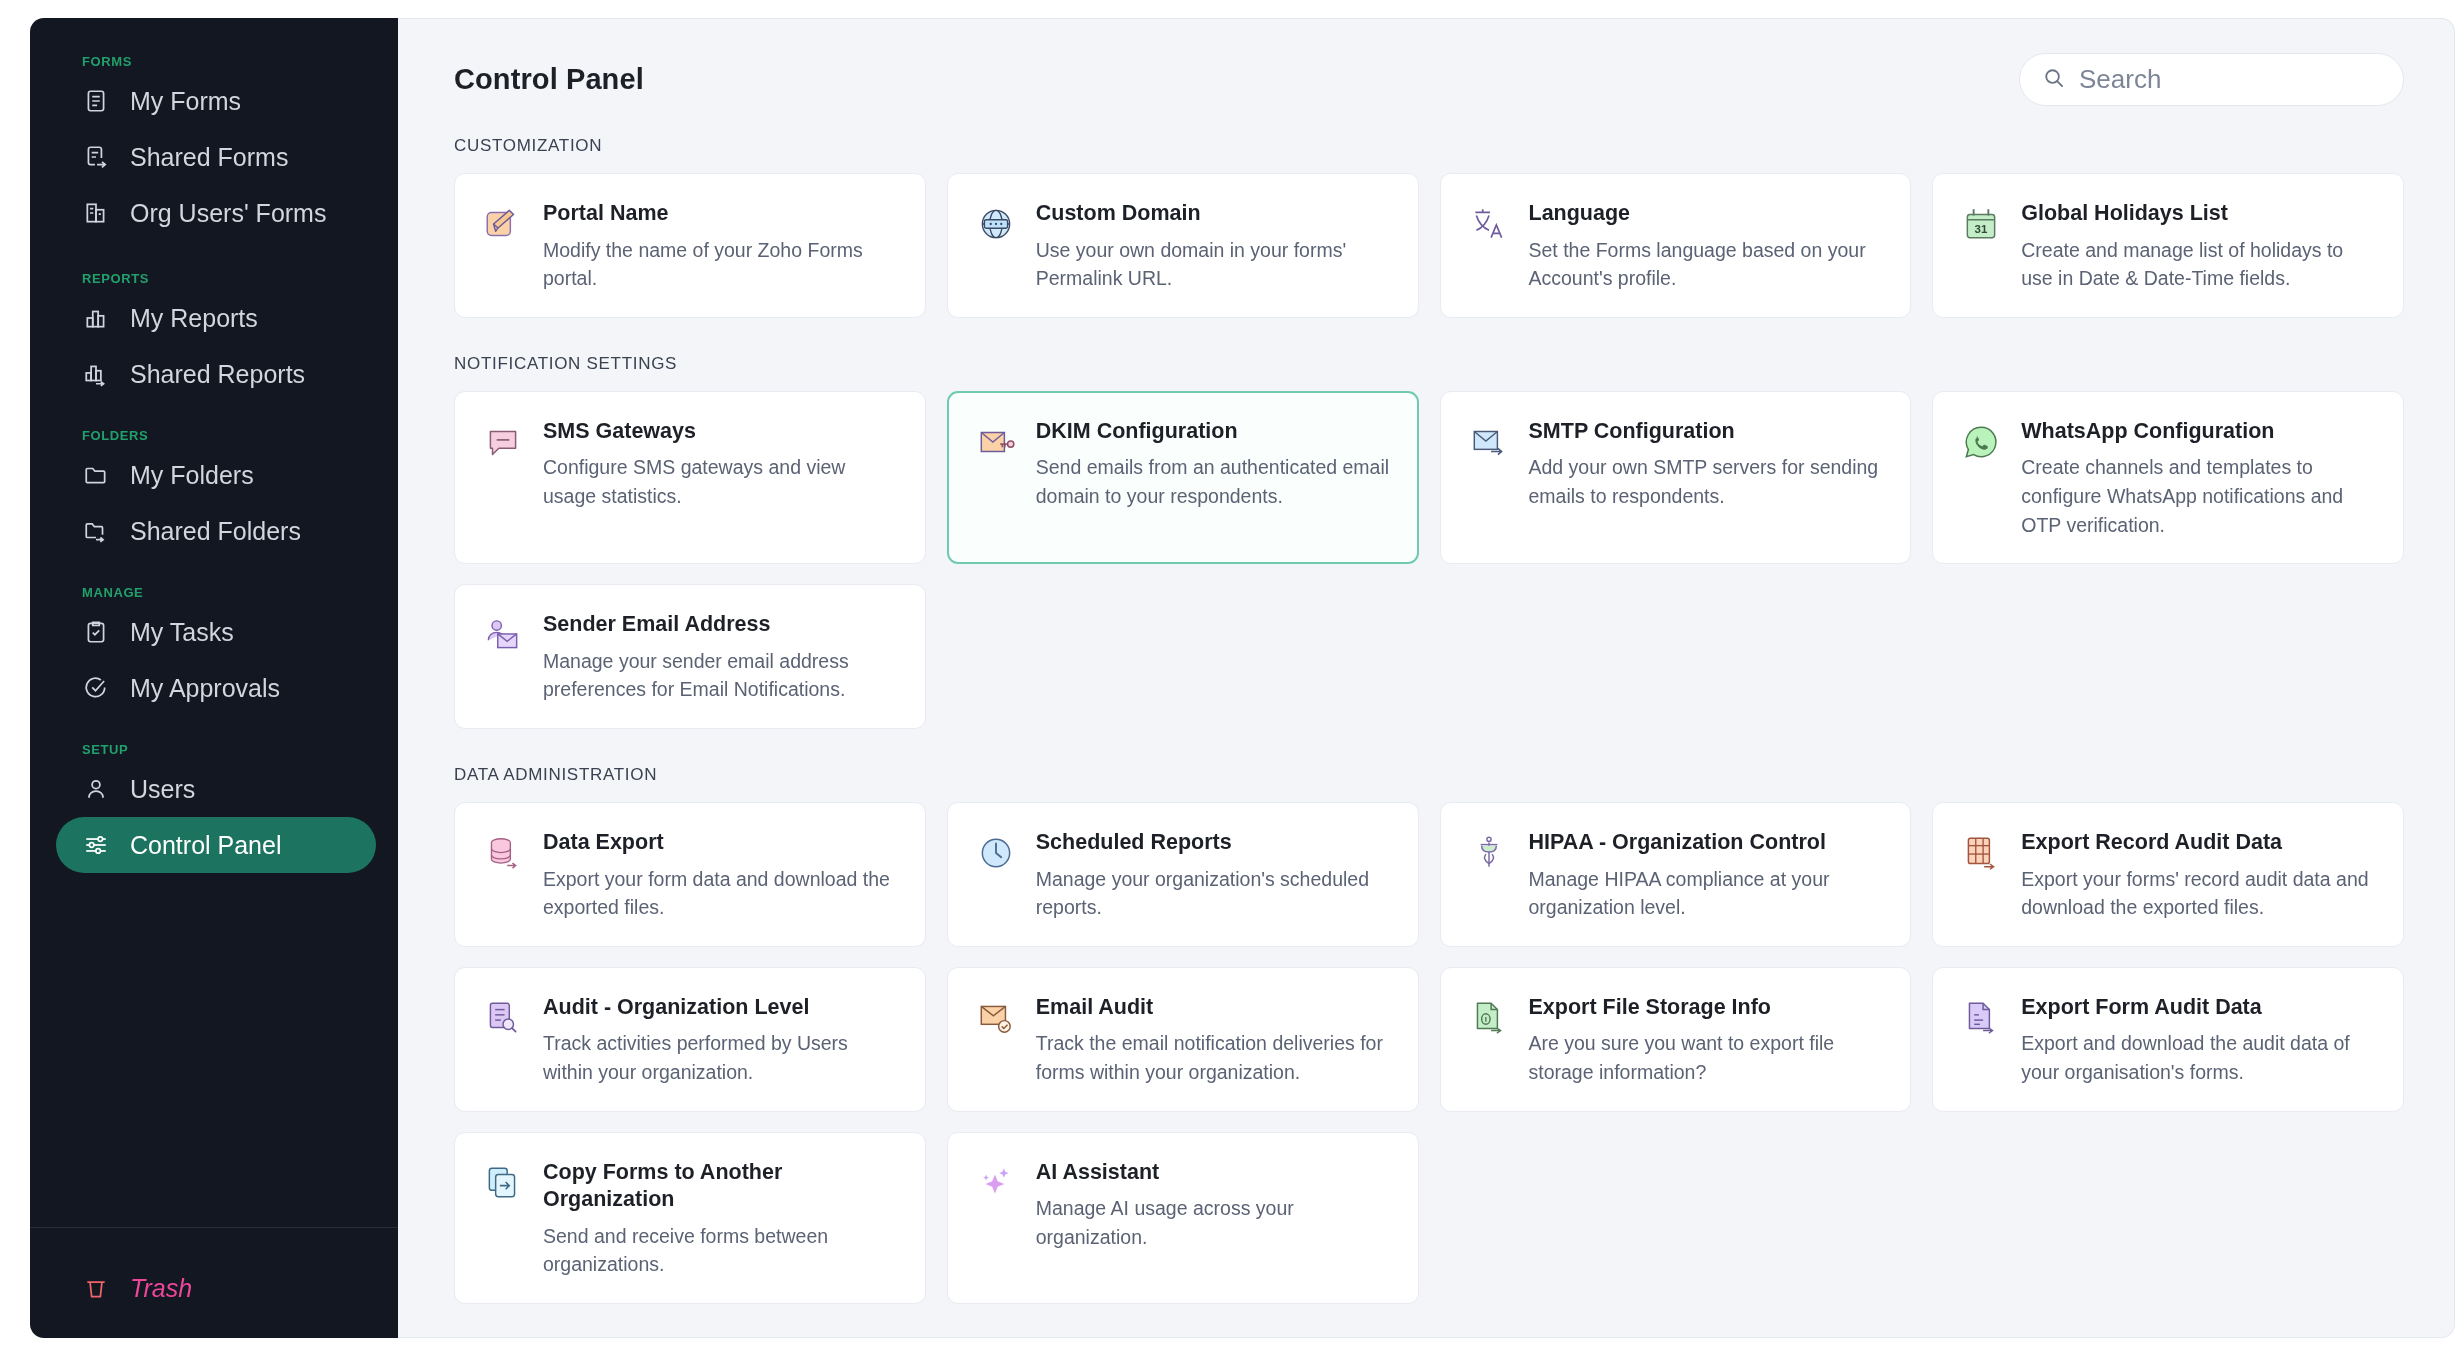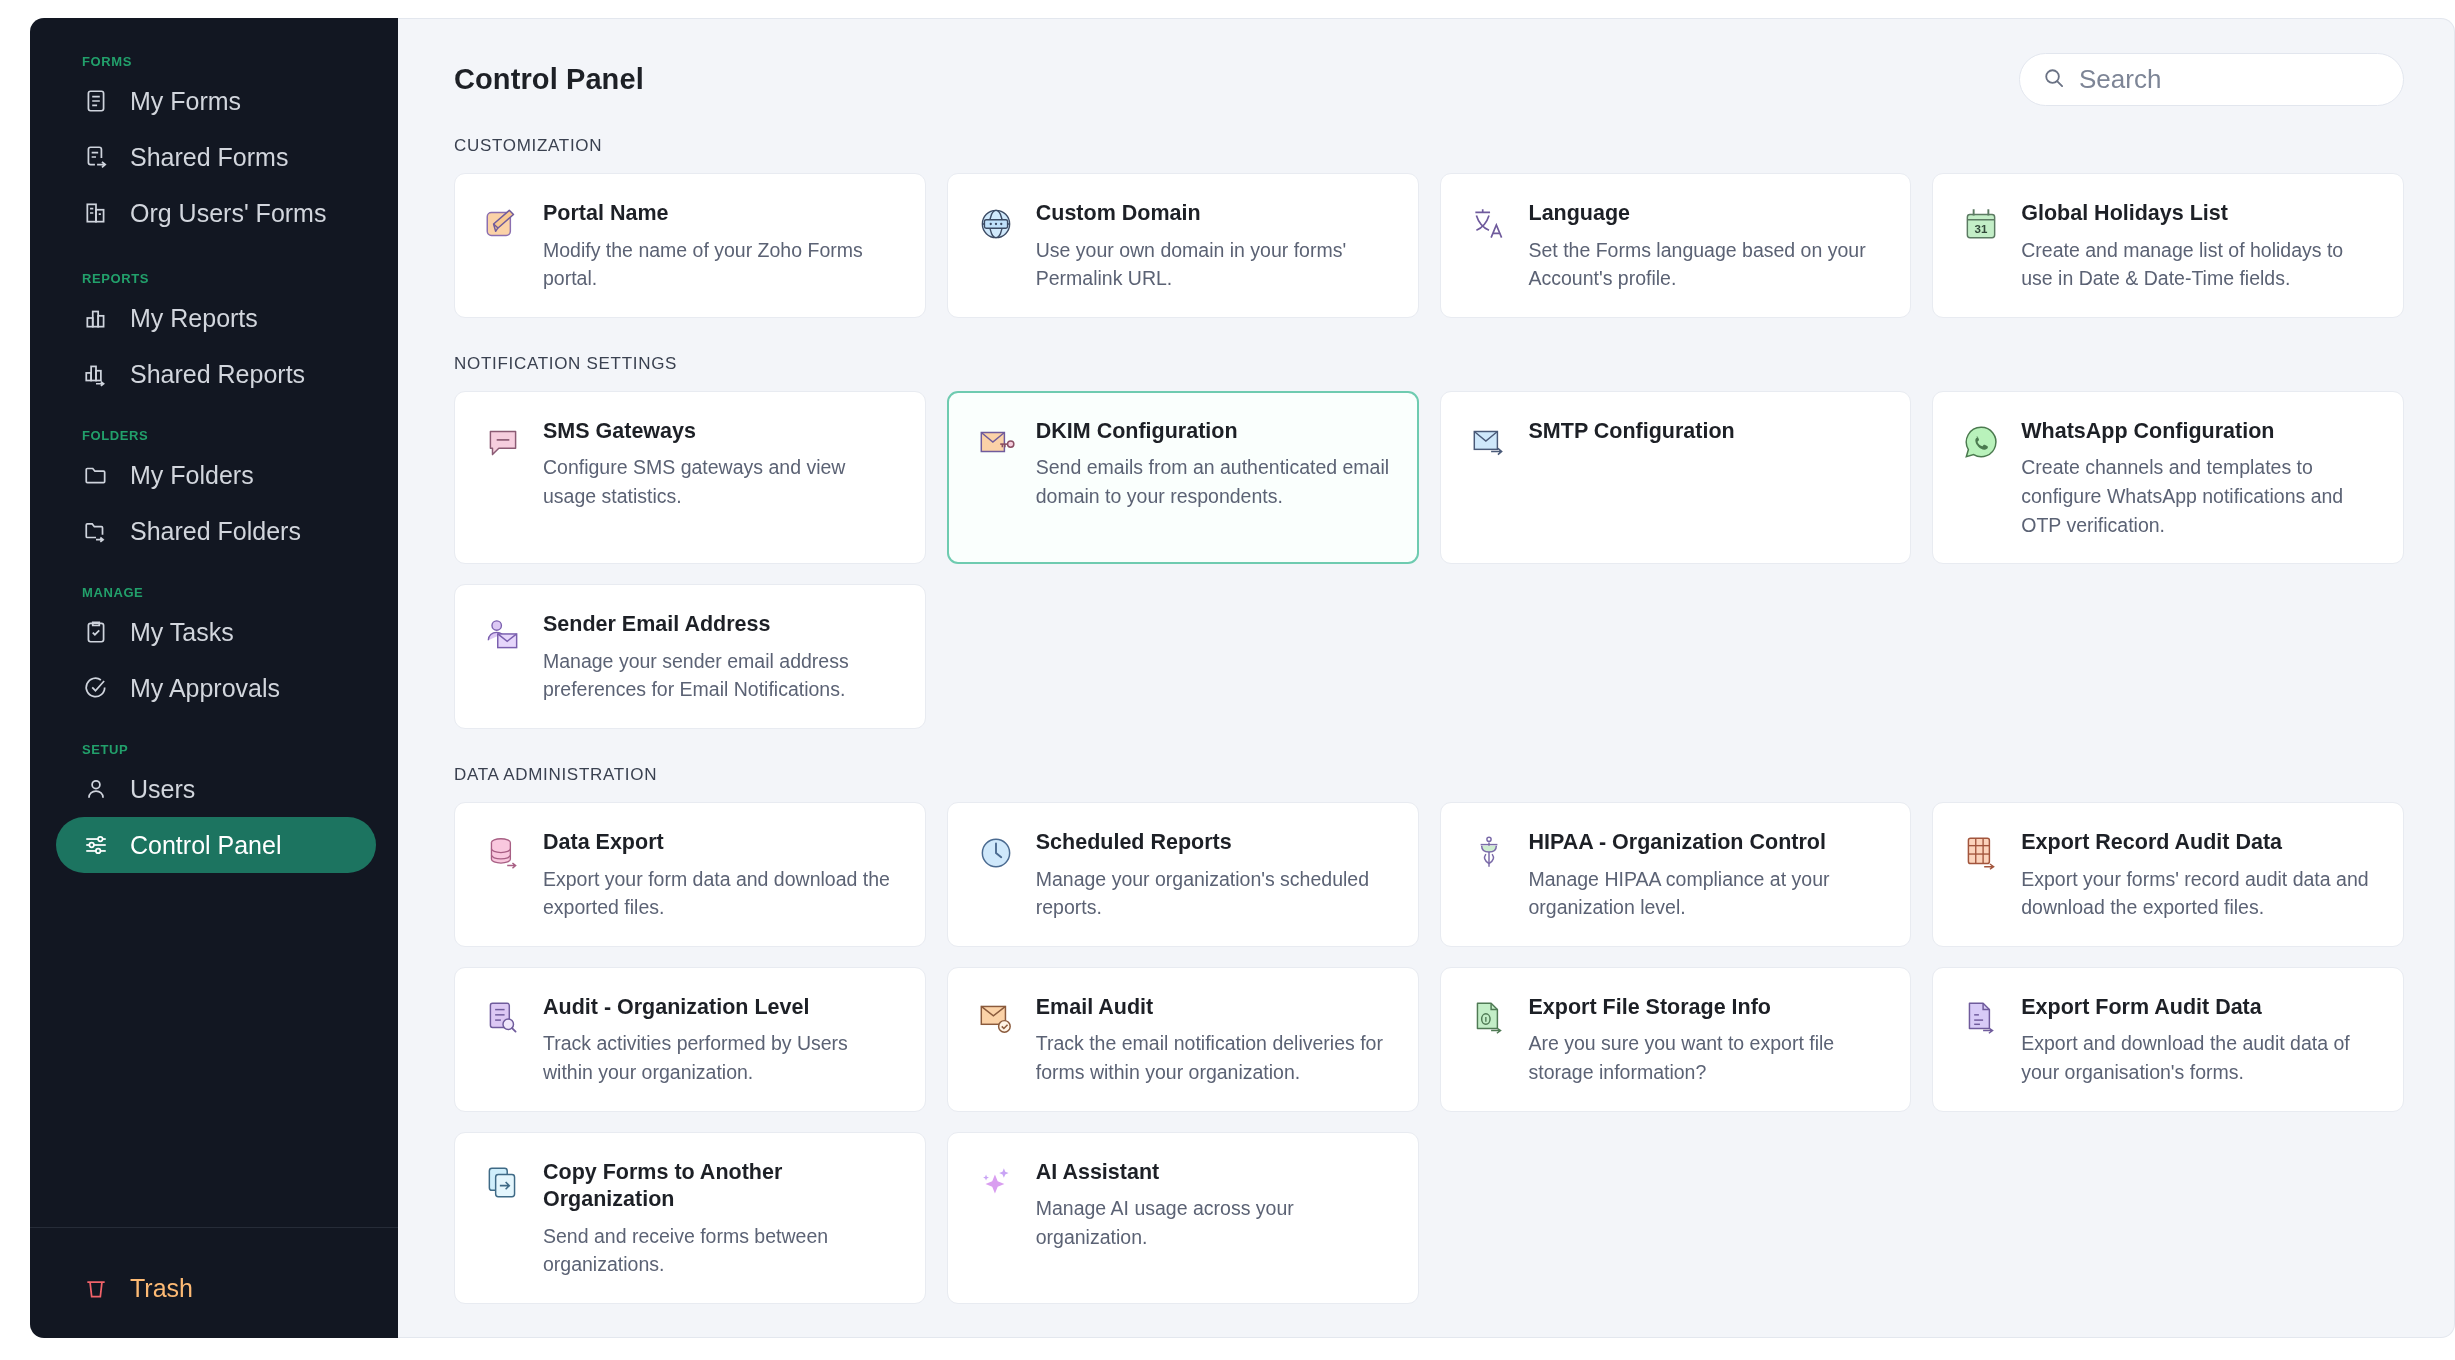--- a/index.html
+++ b/index.html
@@ -62,21 +62,21 @@
   }
   .nav-item .ico svg { width: 26px; height: 26px; display: block; }
   .nav-item.active {
     background: #1c7460;
     color: #ffffff;
   }
   .side-footer {
     border-top: 1px solid #262c38;
     padding: 20px 0 22px 0;
   }
-  .nav-item.trash { color: #fdba74; margin-bottom: 0; }
+  .nav-item.trash { color: #ec4899; margin-bottom: 0; font-style: italic; }
 
   
   .main {
     flex: 1 1 auto;
     background: #f3f5f9;
     border-radius: 0 14px 14px 0;
     border: 1px solid #e3e7ee;
     border-left: none;
     position: relative;
     overflow: hidden;
@@ -446,20 +446,21 @@
         <div class="card">
           <span class="card-icon">
             <svg viewBox="0 0 40 40" fill="none">
                 <rect x="6" y="10" width="22" height="17" fill="#cfe8fb" stroke="#4a5a78" stroke-width="1.4"></rect>
                 <path d="M6 10l11 9 11-9" stroke="#4a5a78" stroke-width="1.4" fill="none"></path>
                 <path d="M22 29h10M28.5 26 32 29l-3.5 3" stroke="#4a5a78" stroke-width="1.5" fill="none"></path>
               </svg>
           </span>
           <div class="card-body">
             <div class="card-title">SMTP Configuration</div>
+            <div class="card-desc">Add your own SMTP servers for sending emails to respondents.</div>
           </div>
         </div>
 
         <div class="card">
           <span class="card-icon">
             <svg viewBox="0 0 40 40" fill="none">
                 <path d="M20 6a14 14 0 0 0-12 21.2L6 34l7-2a14 14 0 1 0 7-26z" fill="#b9f2bb" stroke="#4b7a4f" stroke-width="1.4"></path>
                 <path d="M15.5 14.5c.6-.2 1.2 0 1.5.7l1 2.2c.2.5.1.9-.2 1.2l-.8.8c-.3.3-.3.6-.1 1 .8 1.5 2.2 2.8 3.7 3.5.4.2.7.1 1-.2l.8-.8c.3-.3.8-.4 1.2-.2l2.2 1c.7.3.9.9.7 1.5-.4 1.3-1.8 2.2-3.3 2.1-4-.3-8.3-4.6-8.6-8.6-.1-1.5.8-2.8 2.1-3.2z" fill="#4b7a4f"></path>
               </svg>
           </span>

